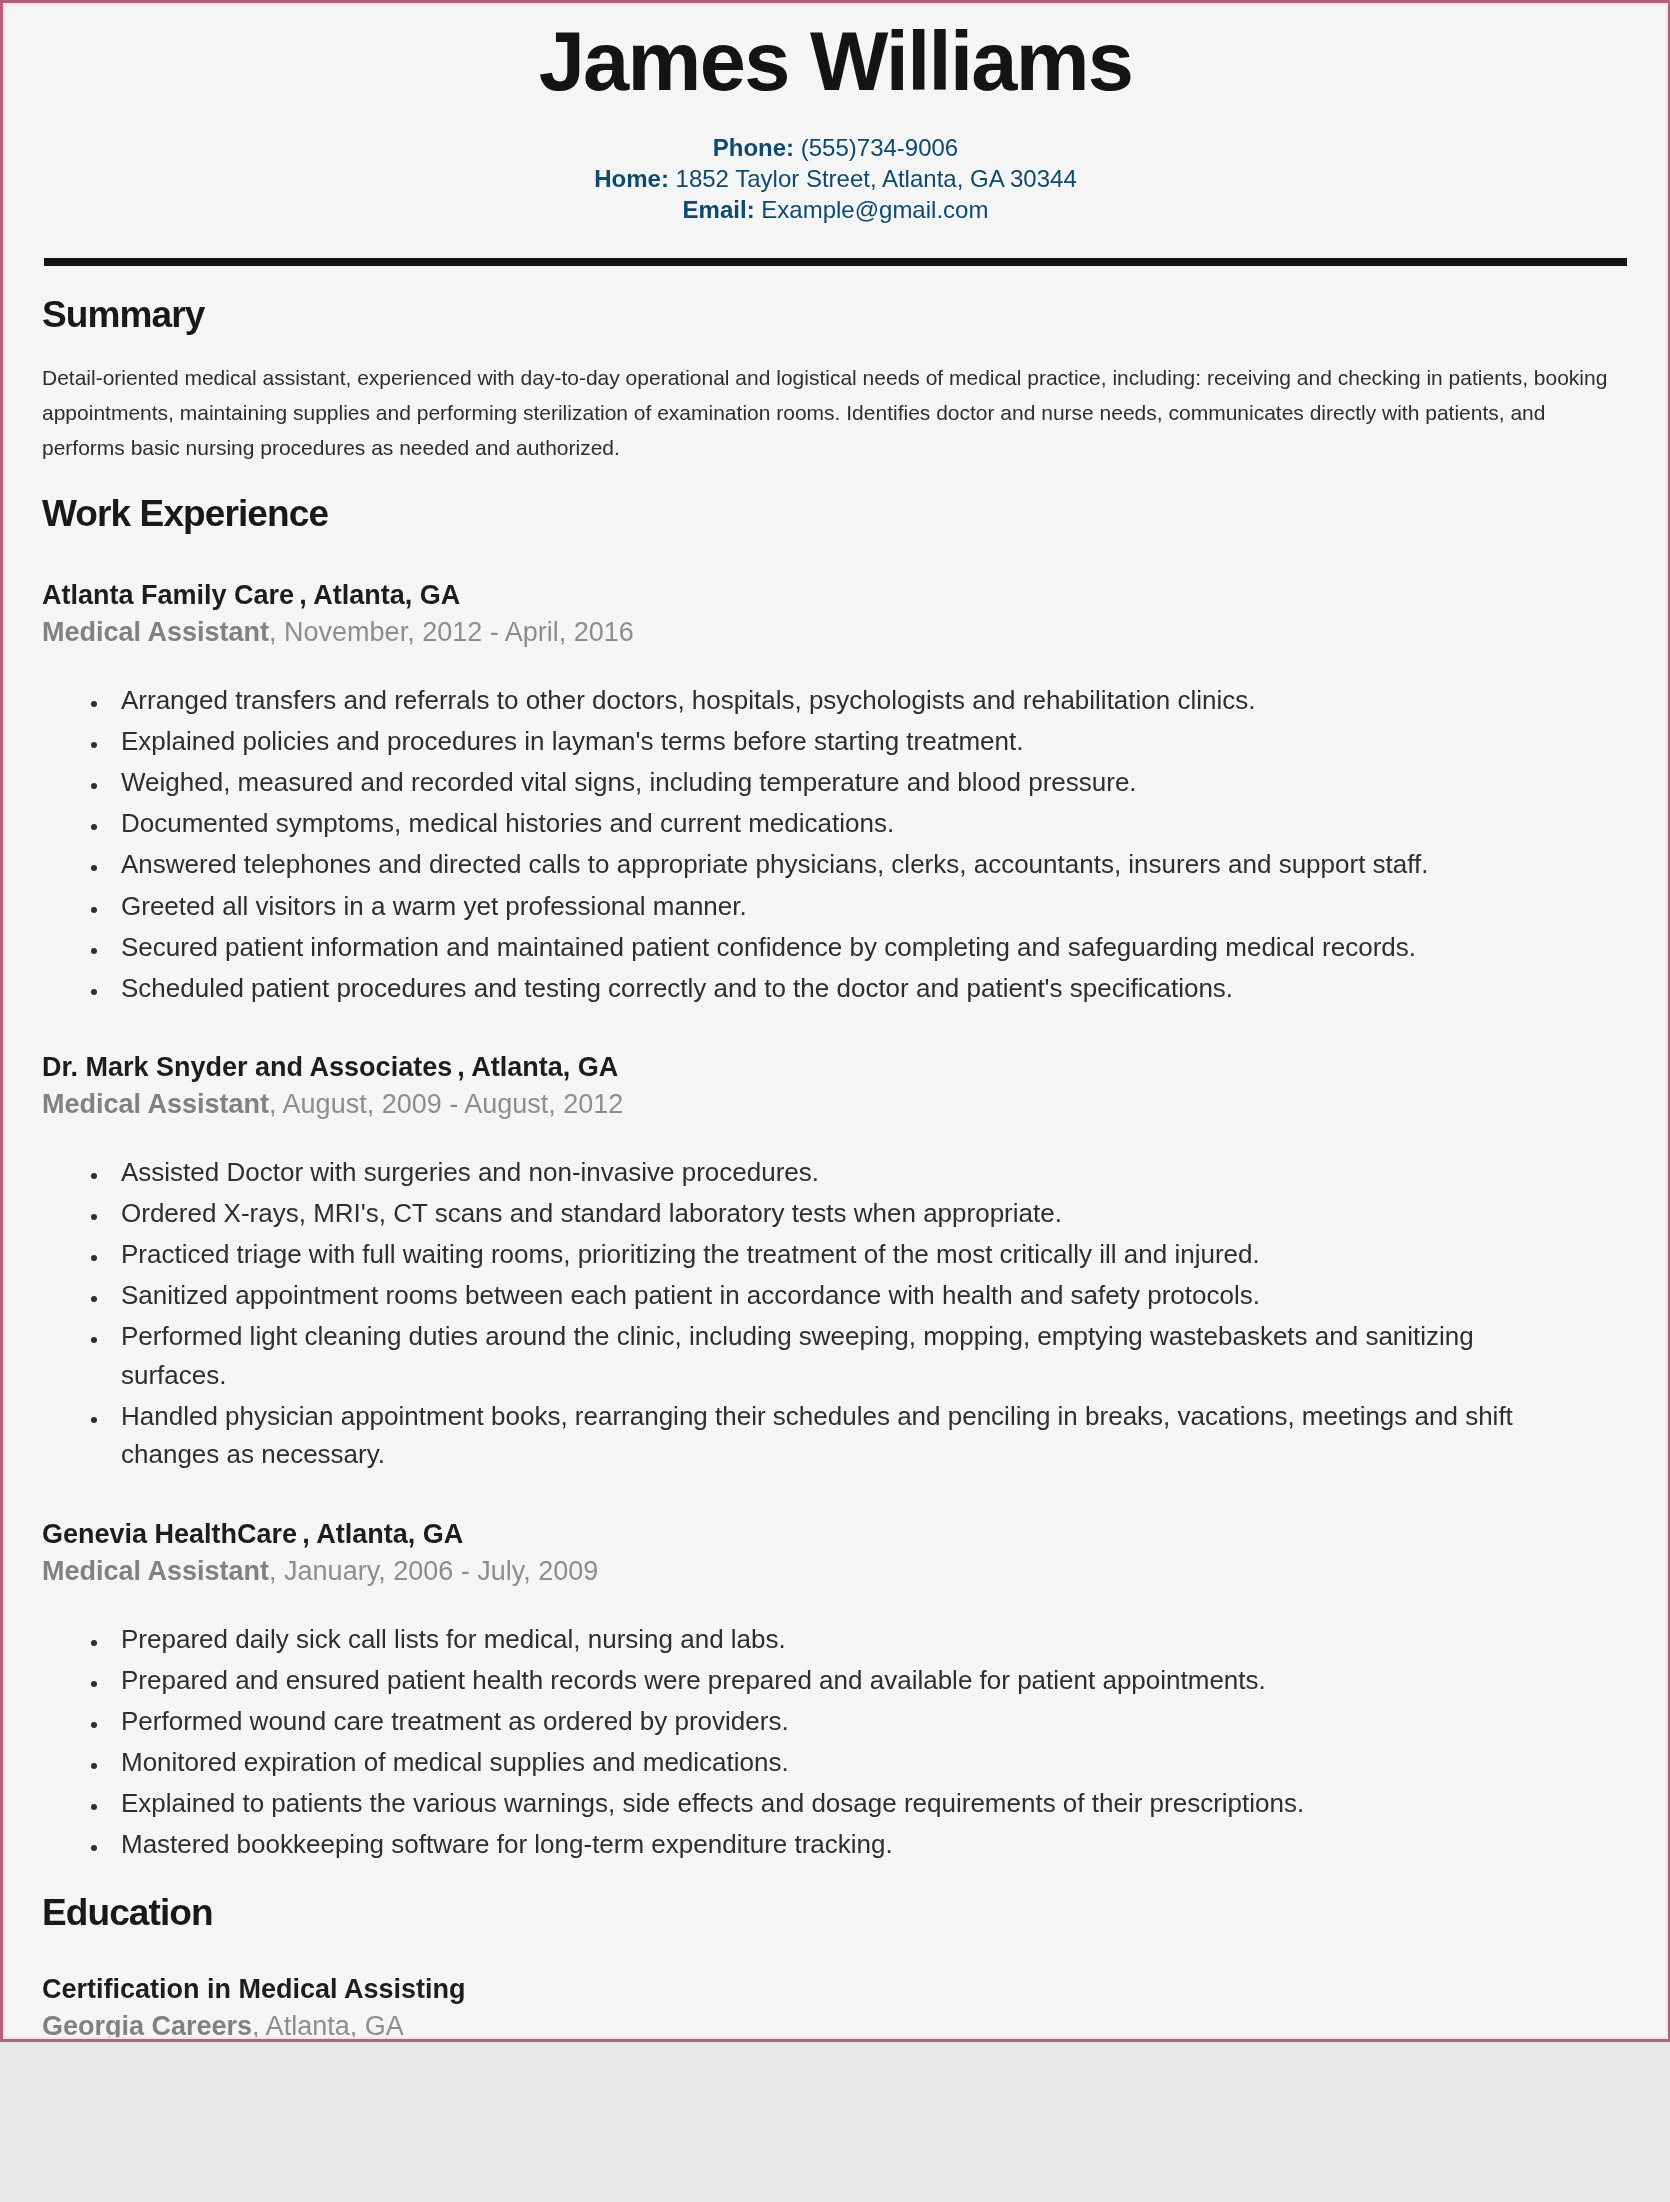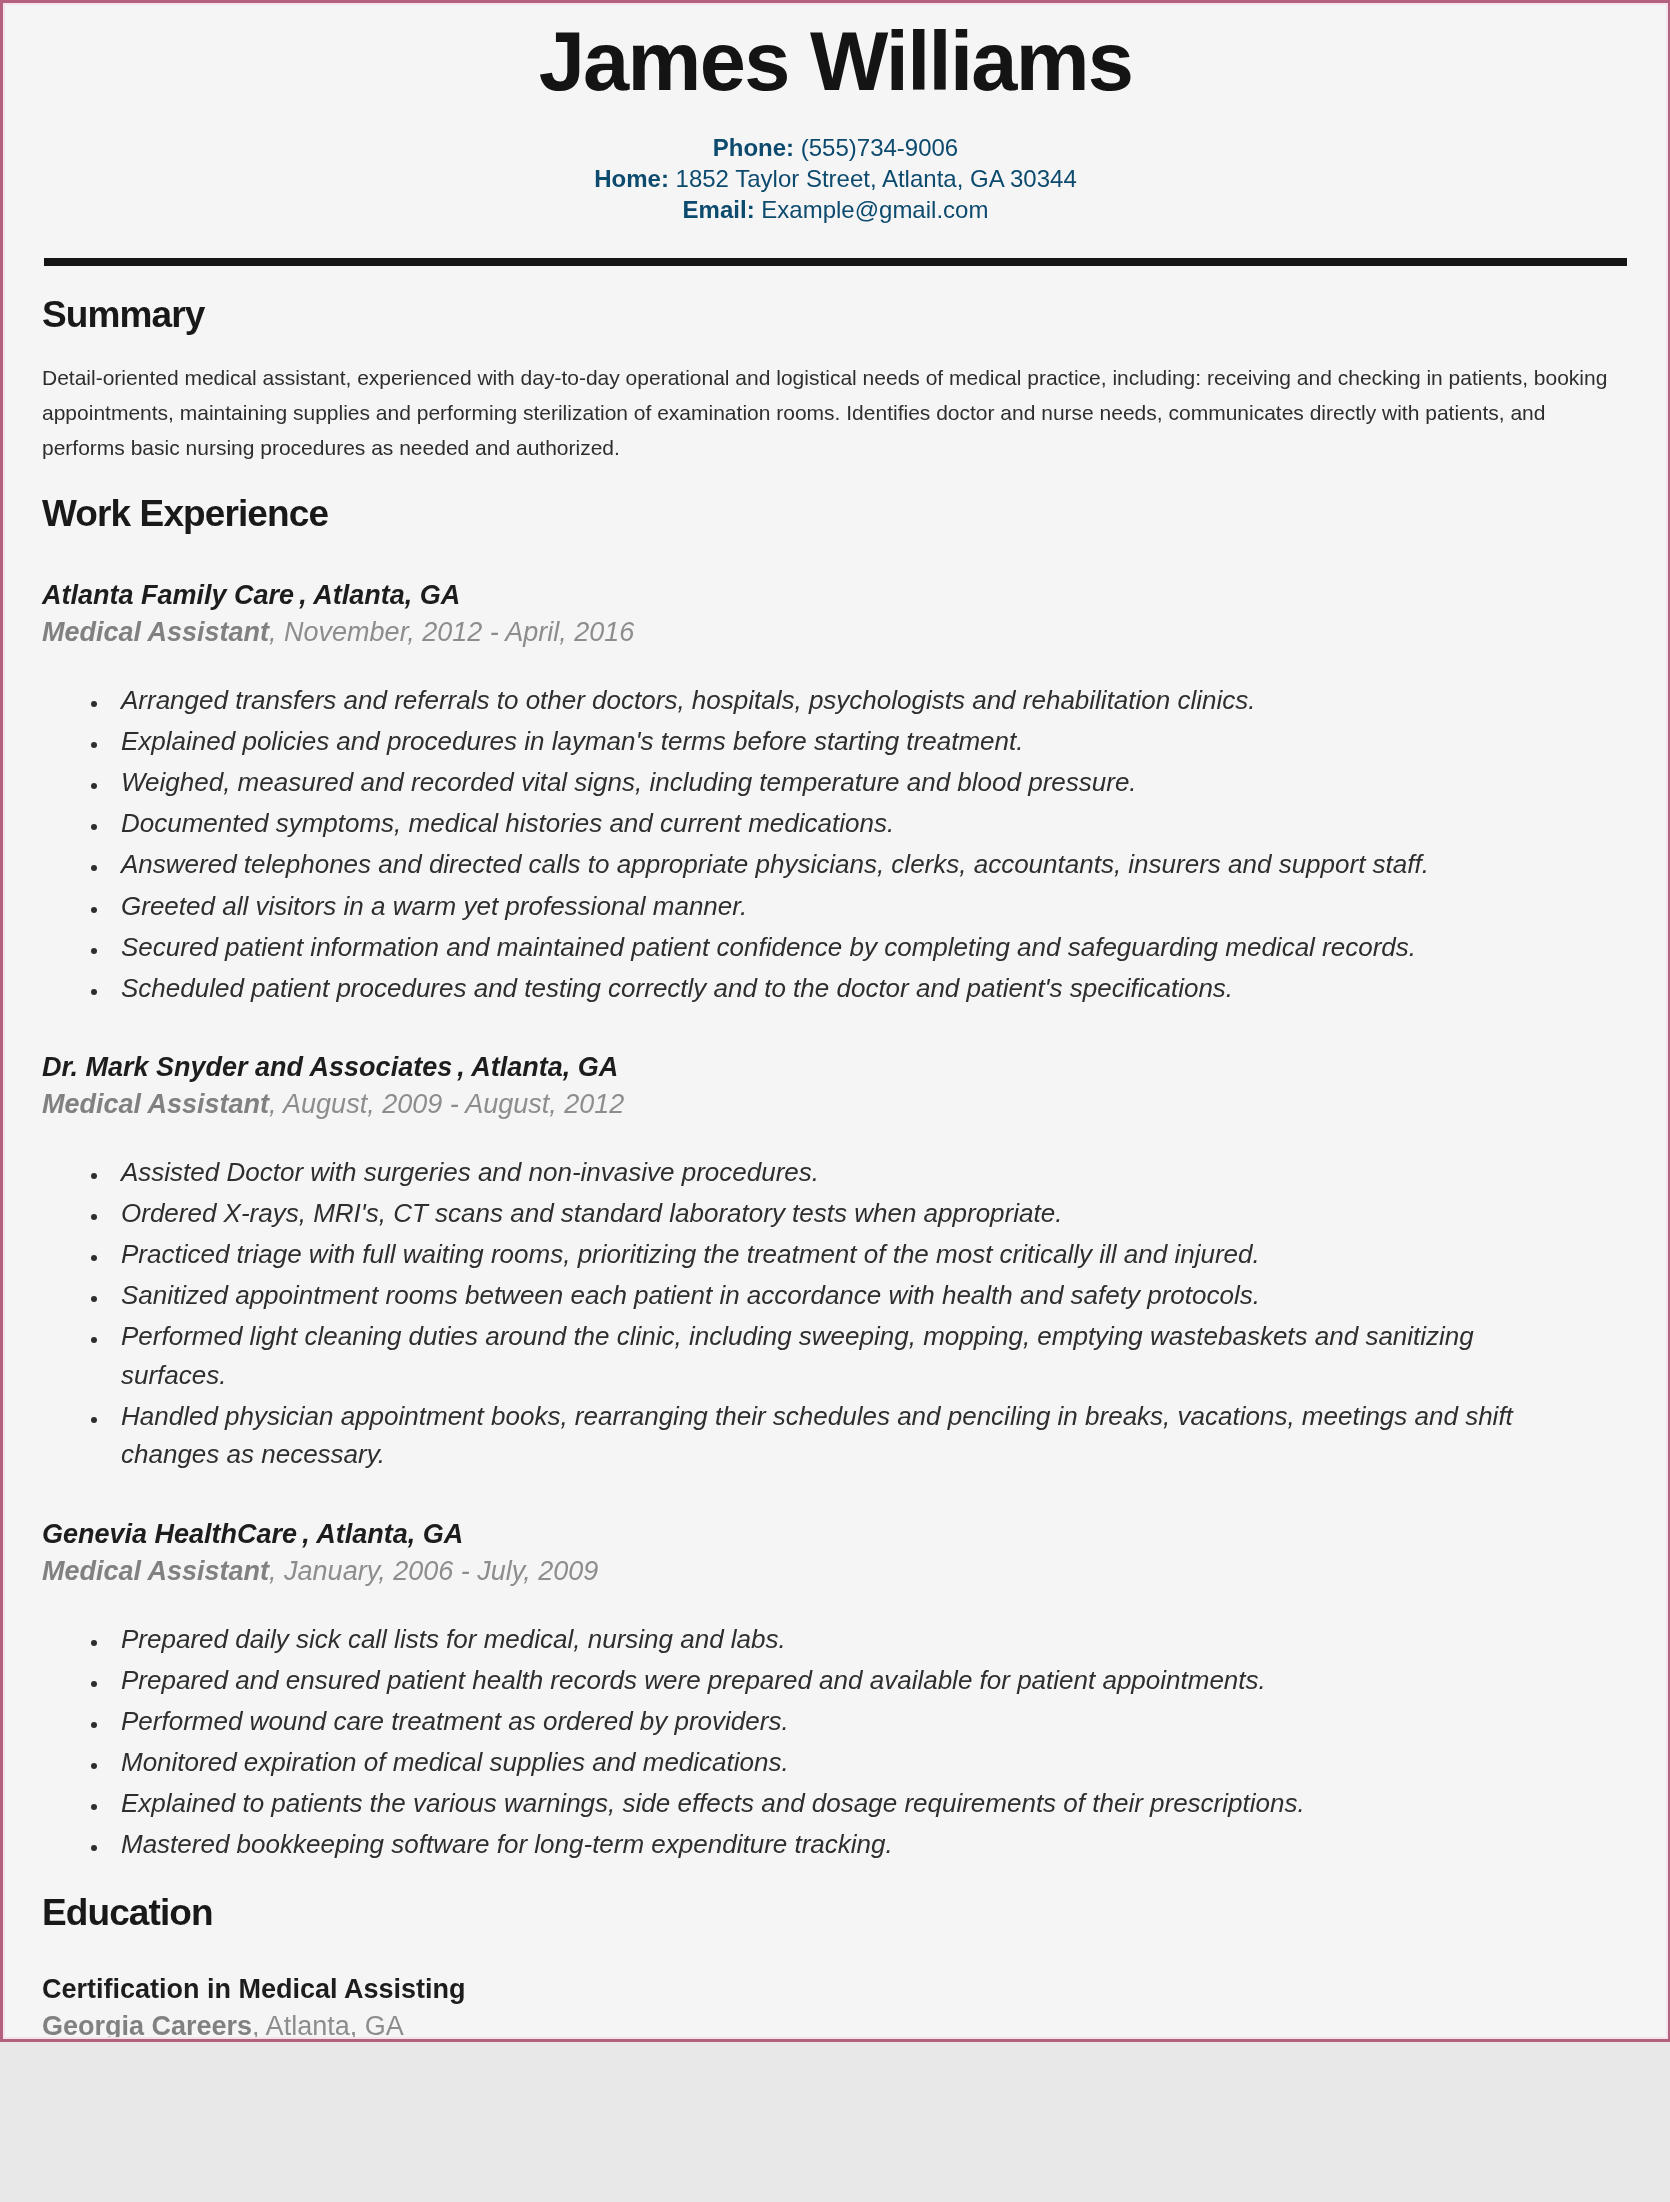--- a/index.html
+++ b/index.html
@@ -52,21 +52,21 @@
     color:#191919;
   }
 
   .summary-text{
     margin:24px 0 0;
     font-size:21px;
     line-height:1.68;
     color:#2e2e2e;
   }
 
-  .job{margin-top:45px;font-style:italic;}
+  .job{margin-top:45px;}
   .company-line{font-size:27px;line-height:1.15;font-weight:bold;color:#1d1d1d;}
   .company-line .loc{margin-left:5.2px;}
   .role-line{font-size:27px;line-height:1.15;color:#8d8d8d;margin-top:6px;}
   .role-line b{font-weight:bold;color:#818181;}
 
   ul.bullets{
     margin:33px 0 0;
     padding:0 0 0 67px;
     font-size:26px;
     line-height:1.48;

